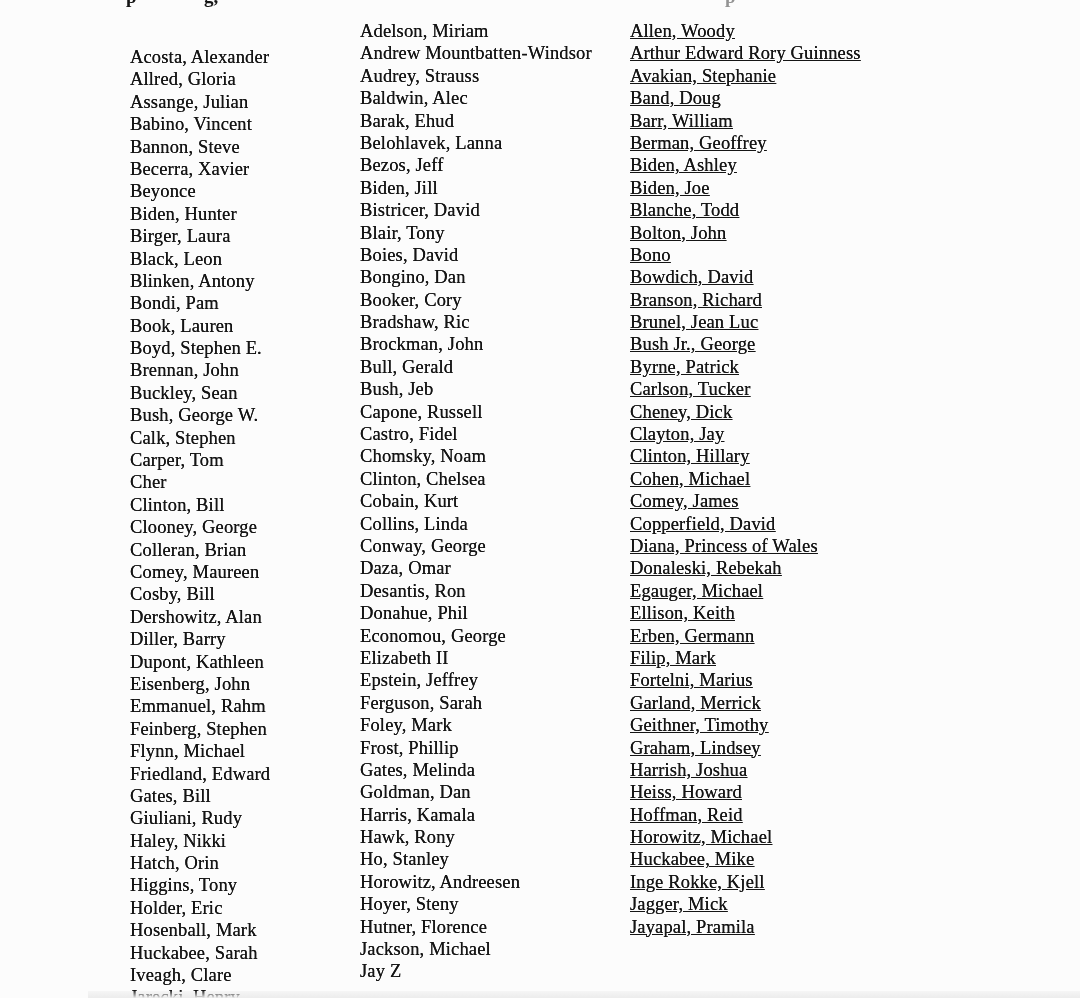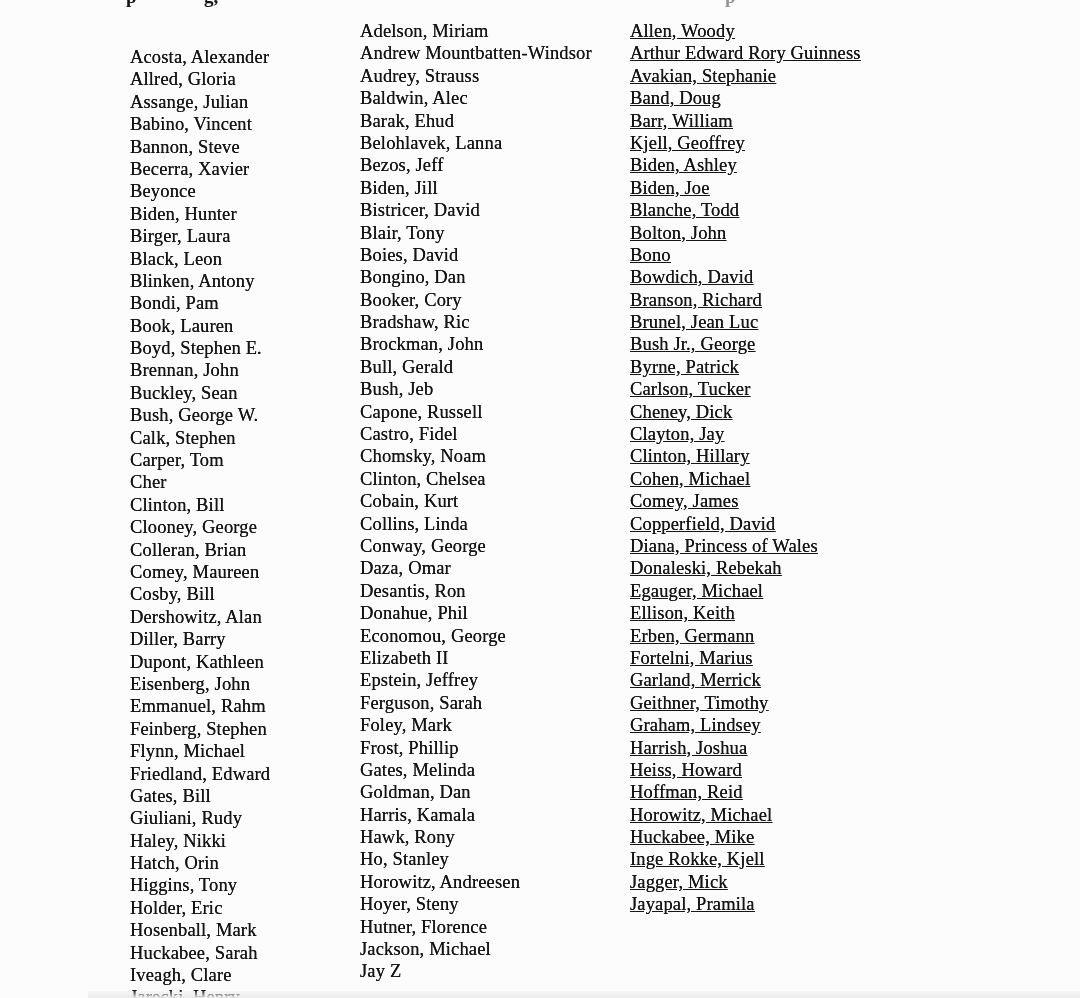--- a/index.html
+++ b/index.html
@@ -161,21 +161,21 @@
       <div class="row">Hutner, Florence</div>
       <div class="row">Jackson, Michael</div>
       <div class="row">Jay Z</div>
     </div>
   <div class="col col-2">
       <div class="row">Allen, Woody</div>
       <div class="row">Arthur Edward Rory Guinness</div>
       <div class="row">Avakian, Stephanie</div>
       <div class="row">Band, Doug</div>
       <div class="row">Barr, William</div>
-      <div class="row">Kjell, Geoffrey</div>
+      <div class="row">Berman, Geoffrey</div>
       <div class="row">Biden, Ashley</div>
       <div class="row">Biden, Joe</div>
       <div class="row">Blanche, Todd</div>
       <div class="row">Bolton, John</div>
       <div class="row">Bono</div>
       <div class="row">Bowdich, David</div>
       <div class="row">Branson, Richard</div>
       <div class="row">Brunel, Jean Luc</div>
       <div class="row">Bush Jr., George</div>
       <div class="row">Byrne, Patrick</div>
@@ -184,20 +184,21 @@
       <div class="row">Clayton, Jay</div>
       <div class="row">Clinton, Hillary</div>
       <div class="row">Cohen, Michael</div>
       <div class="row">Comey, James</div>
       <div class="row">Copperfield, David</div>
       <div class="row">Diana, Princess of Wales</div>
       <div class="row">Donaleski, Rebekah</div>
       <div class="row">Egauger, Michael</div>
       <div class="row">Ellison, Keith</div>
       <div class="row">Erben, Germann</div>
+      <div class="row">Filip, Mark</div>
       <div class="row">Fortelni, Marius</div>
       <div class="row">Garland, Merrick</div>
       <div class="row">Geithner, Timothy</div>
       <div class="row">Graham, Lindsey</div>
       <div class="row">Harrish, Joshua</div>
       <div class="row">Heiss, Howard</div>
       <div class="row">Hoffman, Reid</div>
       <div class="row">Horowitz, Michael</div>
       <div class="row">Huckabee, Mike</div>
       <div class="row">Inge Rokke, Kjell</div>

